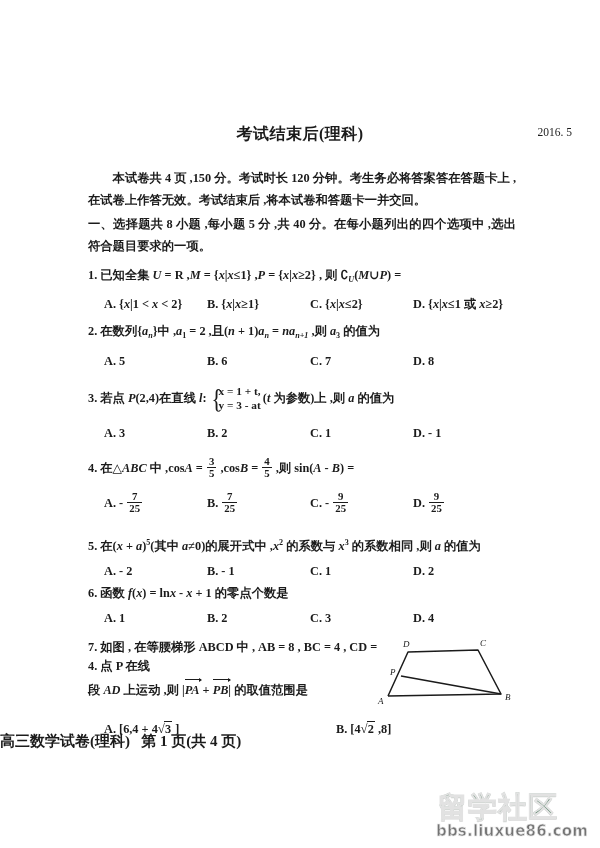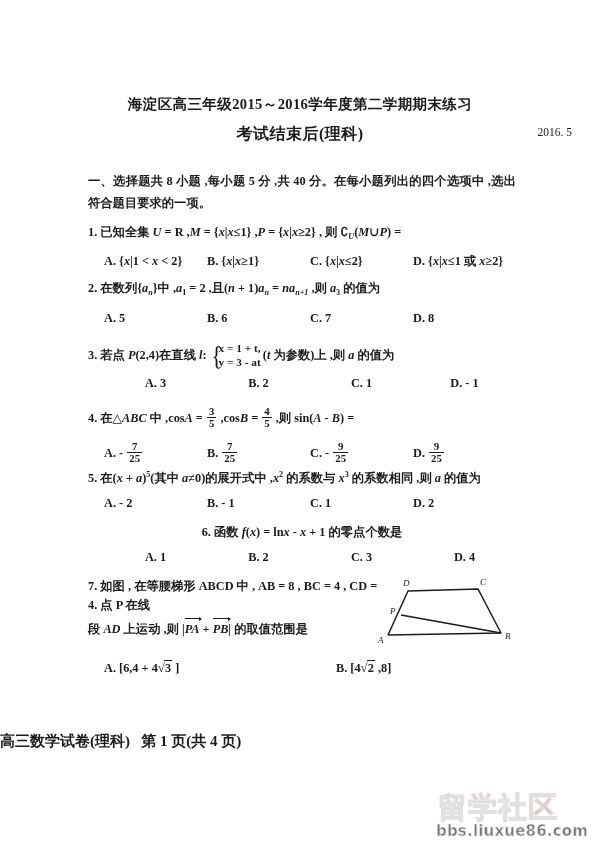--- a/index.html
+++ b/index.html
@@ -193,47 +193,47 @@
     width: 160px;
     height: 56px;
     user-select: none;
   }
   .wm .cn {
     position: absolute;
     top: 2px; left: 6px;
     font-size: 29px;
     font-weight: 700;
     letter-spacing: 1px;
-    color: #c2410c;
+    color: #14532d;
     -webkit-text-stroke: 1px #e2e2e2;
     text-shadow: 0 1px 0 #d8d8d8;
     font-family: "DejaVu Sans", sans-serif;
   }
   .wm .url {
     position: absolute;
     bottom: 2px; left: 4px;
     font-size: 15px;
     font-weight: 700;
     color: #737373;
     -webkit-text-stroke: 0.7px #e6e6e6;
     font-family: "DejaVu Sans", sans-serif;
     letter-spacing: 0.2px;
   }
 </style>
 </head>
 <body>
 
 <div class="page">
 
-  <div class="hdr-line1">海淀区高三年级2015～2016学年度第二学期期末练习</div>
   <div class="hdr-line2">考试结束后(理科)</div>
   <div class="hdr-date">2016. 5</div>
 
   <div class="body-wrap">
 
+    <p class="para indent">本试卷共 4 页 ,150 分。考试时长 120 分钟。考生务必将答案答在答题卡上 ,在试卷上作答无效。考试结束后 ,将本试卷和答题卡一并交回。</p>
 
     <p class="para-sec">一、选择题共 8 小题 ,每小题 5 分 ,共 40 分。在每小题列出的四个选项中 ,选出符合题目要求的一项。</p>
 
     <div class="q">
       <div class="q-stem">
         <span class="num">1.</span>
         已知全集 <span class="mi">U</span> = <span class="mb">R</span> ,<span class="mi">M</span> = {<span class="mi">x</span>|<span class="mi">x</span>≤1} ,<span class="mi">P</span> = {<span class="mi">x</span>|<span class="mi">x</span>≥2} , 则 ∁<sub class="s mi">U</sub>(<span class="mi">M</span>∪<span class="mi">P</span>) =
       </div>
       <div class="opts">
         <div><span>A.</span> {<span class="mi">x</span>|1 &lt; <span class="mi">x</span> &lt; 2}</div>
@@ -254,55 +254,55 @@
         <div><span>C.</span> <span>7</span></div>
         <div><span>D.</span> <span>8</span></div>
       </div>
     </div>
 
     <div class="q" style="margin-top:14px;">
       <div class="q-stem">
         <span class="num">3.</span>
         若点 <span class="mi">P</span>(2,4)在直线 <span class="mi">l</span>:<span class="sys"><span class="brace">{</span><span class="lines"><span style="display:block">x = 1 + t,</span><span style="display:block">y = 3 - at</span></span></span>(<span class="mi">t</span> 为参数)上 ,则 <span class="mi">a</span> 的值为
       </div>
-      <div class="opts" style="margin-top:3px;text-align:center;">
+      <div class="opts" style="margin-top:10px;">
         <div><span>A.</span> <span>3</span></div>
         <div><span>B.</span> <span>2</span></div>
         <div><span>C.</span> <span>1</span></div>
         <div><span>D.</span> <span>- 1</span></div>
       </div>
     </div>
 
     <div class="q" style="margin-top:14px;">
       <div class="q-stem">
         <span class="num">4.</span>
         在△<span class="mi">ABC</span> 中 ,cos<span class="mi">A</span> = <span class="frac"><span class="nm">3</span><span class="dn">5</span></span> ,cos<span class="mi">B</span> = <span class="frac"><span class="nm">4</span><span class="dn">5</span></span> ,则 sin(<span class="mi">A</span> - <span class="mi">B</span>) =
       </div>
       <div class="opts" style="margin-top:11px;">
         <div><span>A.</span> -&nbsp;<span class="frac"><span class="nm">7</span><span class="dn">25</span></span></div>
         <div><span>B.</span> <span class="frac"><span class="nm">7</span><span class="dn">25</span></span></div>
         <div><span>C.</span> -&nbsp;<span class="frac"><span class="nm">9</span><span class="dn">25</span></span></div>
         <div><span>D.</span> <span class="frac"><span class="nm">9</span><span class="dn">25</span></span></div>
       </div>
     </div>
 
-    <div class="q" style="margin-top:0;">
+    <div class="q" style="margin-top:18px;">
       <div class="q-stem">
         <span class="num">5.</span>
         在(<span class="mi">x</span> + <span class="mi">a</span>)<sup class="s">5</sup>(其中 <span class="mi">a</span>≠0)的展开式中 ,<span class="mi">x</span><sup class="s">2</sup> 的系数与 <span class="mi">x</span><sup class="s">3</sup> 的系数相同 ,则 <span class="mi">a</span> 的值为
       </div>
       <div class="opts">
         <div><span>A.</span> <span>- 2</span></div>
         <div><span>B.</span> <span>- 1</span></div>
         <div><span>C.</span> <span>1</span></div>
         <div><span>D.</span> <span>2</span></div>
       </div>
     </div>
 
-    <div class="q" style="margin-top:11px;text-align:center;">
+    <div class="q" style="margin-top:4px;">
       <div class="q-stem">
         <span class="num">6.</span>
         函数 <span class="mi">f</span>(<span class="mi">x</span>) = ln<span class="mi">x</span> - <span class="mi">x</span> + 1 的零点个数是
       </div>
       <div class="opts">
         <div><span>A.</span> <span>1</span></div>
         <div><span>B.</span> <span>2</span></div>
         <div><span>C.</span> <span>3</span></div>
         <div><span>D.</span> <span>4</span></div>
       </div>

